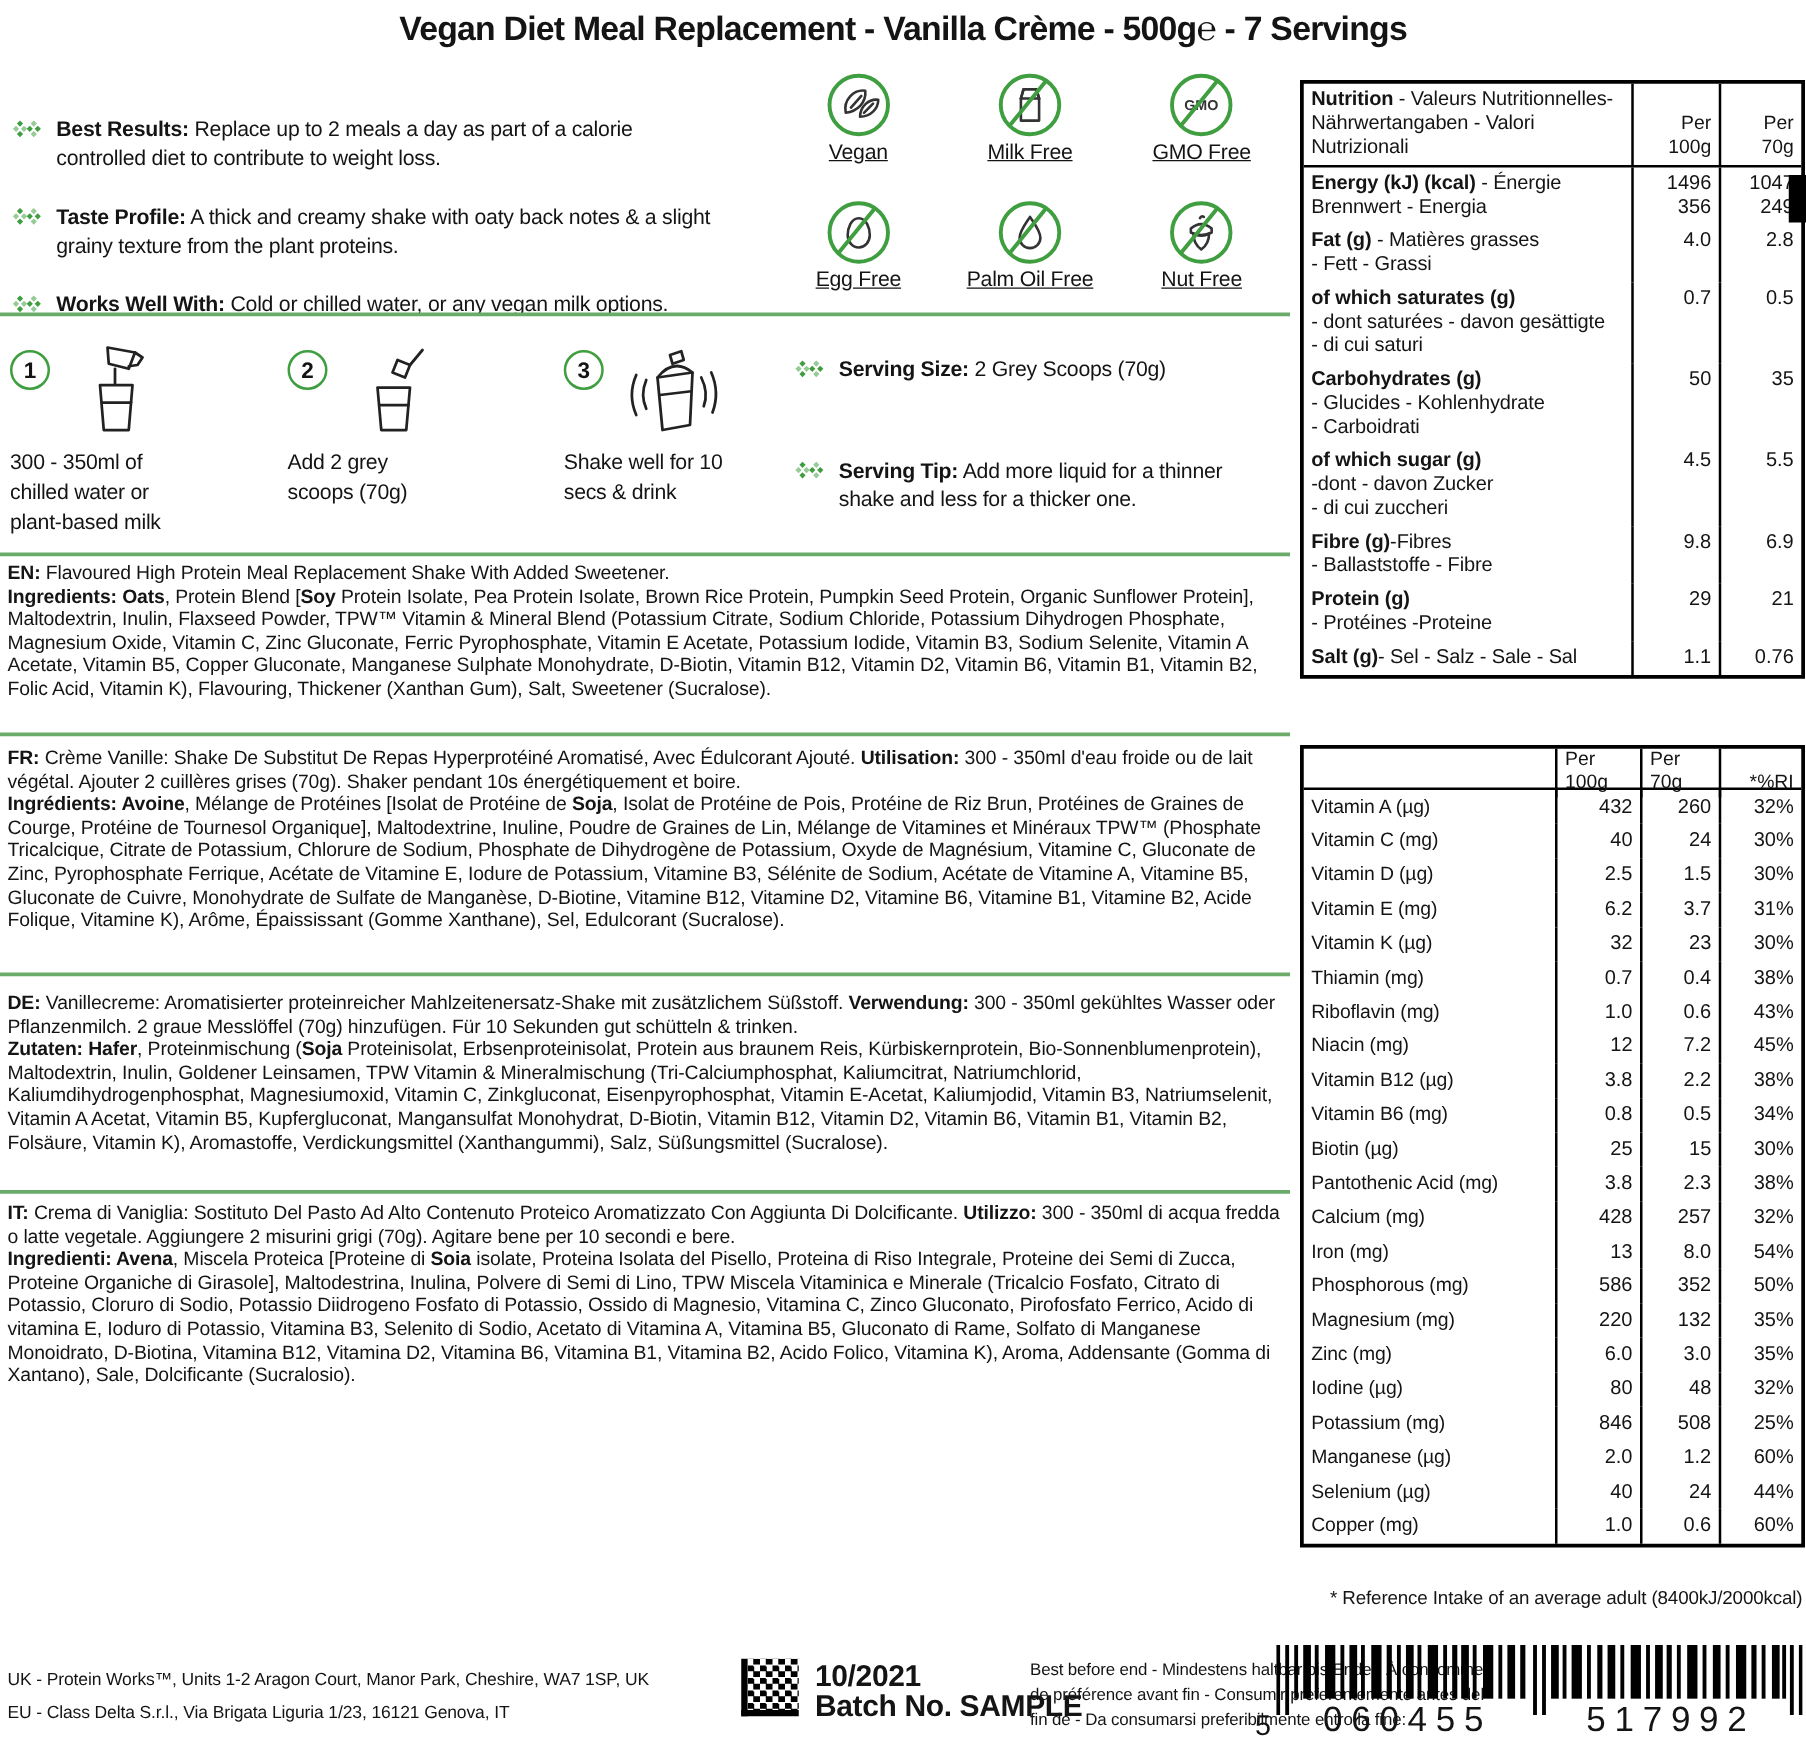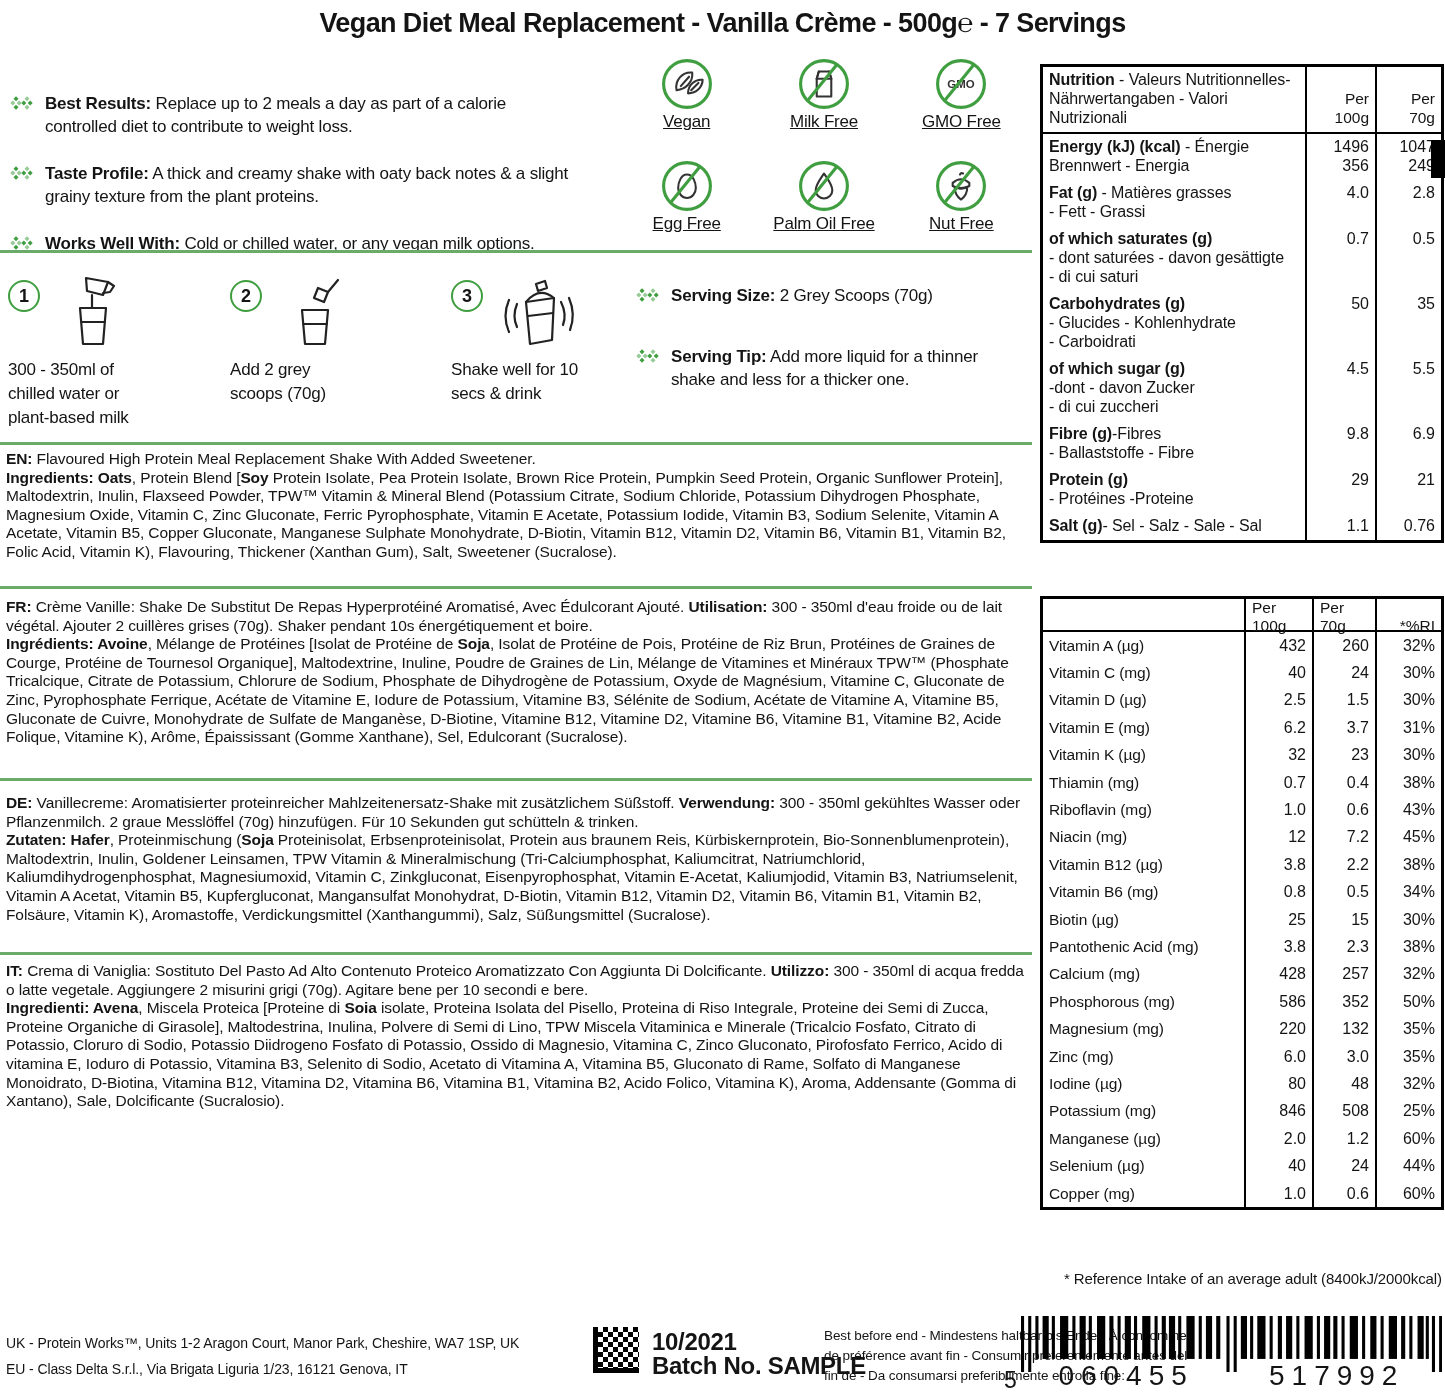--- a/index.html
+++ b/index.html
@@ -27,21 +27,21 @@
   
   .steps{position:absolute;left:8px;top:272px;height:165px;width:612px;}
   .step{position:absolute;top:0;width:215px;}
   .s1{left:0;} .s2{left:222px;} .s3{left:443px;}
   .step-head{display:flex;align-items:flex-start;gap:10px;height:86px;}
   .stepnum{width:32px;height:32px;border:2.5px solid var(--accent);border-radius:50%;display:flex;align-items:center;justify-content:center;font-size:18px;font-weight:bold;margin-top:8px;flex:0 0 auto;}
   .stepicon{stroke:#222;stroke-width:2.2;fill:none;stroke-linejoin:round;stroke-linecap:round;}
   .step-text{font-size:17px;line-height:24px;letter-spacing:-0.2px;}
   .s1 .step-text{width:155px;} .s2 .step-text{width:120px;} .s3 .step-text{width:140px;}
   
-  .servings{position:absolute;left:636px;top:284px;width:365px;display:flex;flex-direction:column;gap:38px;font-size:17px;line-height:23px;letter-spacing:-0.2px;}
+  .servings{position:absolute;left:636px;top:284px;width:365px;display:flex;flex-direction:column;gap:58px;font-size:17px;line-height:23px;letter-spacing:-0.2px;}
   
   .para{position:absolute;left:6px;width:1024px;font-size:15.5px;line-height:18.6px;letter-spacing:-0.1px;white-space:pre-line;}
   #para-en{top:450px;} #para-fr{top:598px;} #para-de{top:794px;} #para-it{top:962px;}
   
   .ntable{position:absolute;left:1040px;top:64px;width:404px;border:3px solid #000;background:#fff;}
   .nrow{display:grid;grid-template-columns:262px 70px 66px;}
   .nrow>div{padding:3px 6px 5px 6px;}
   .nlabel{font-size:16px;line-height:19px;white-space:pre-line;letter-spacing:-0.1px;}
   .nval{font-size:16px;line-height:19px;text-align:right;border-left:2.5px solid #000;white-space:pre-line;}
   .nhead{border-bottom:2.5px solid #000;}
@@ -464,20 +464,26 @@
       <div class="vval">38%</div>
     </div>
 
     <div class="vrow">
       <div class="vlabel">Calcium (mg)</div>
       <div class="vval">428</div>
       <div class="vval">257</div>
       <div class="vval">32%</div>
     </div>
 
+    <div class="vrow">
+      <div class="vlabel">Iron (mg)</div>
+      <div class="vval">13</div>
+      <div class="vval">8.0</div>
+      <div class="vval">54%</div>
+    </div>
 
     <div class="vrow">
       <div class="vlabel">Phosphorous (mg)</div>
       <div class="vval">586</div>
       <div class="vval">352</div>
       <div class="vval">50%</div>
     </div>
 
     <div class="vrow">
       <div class="vlabel">Magnesium (mg)</div>

